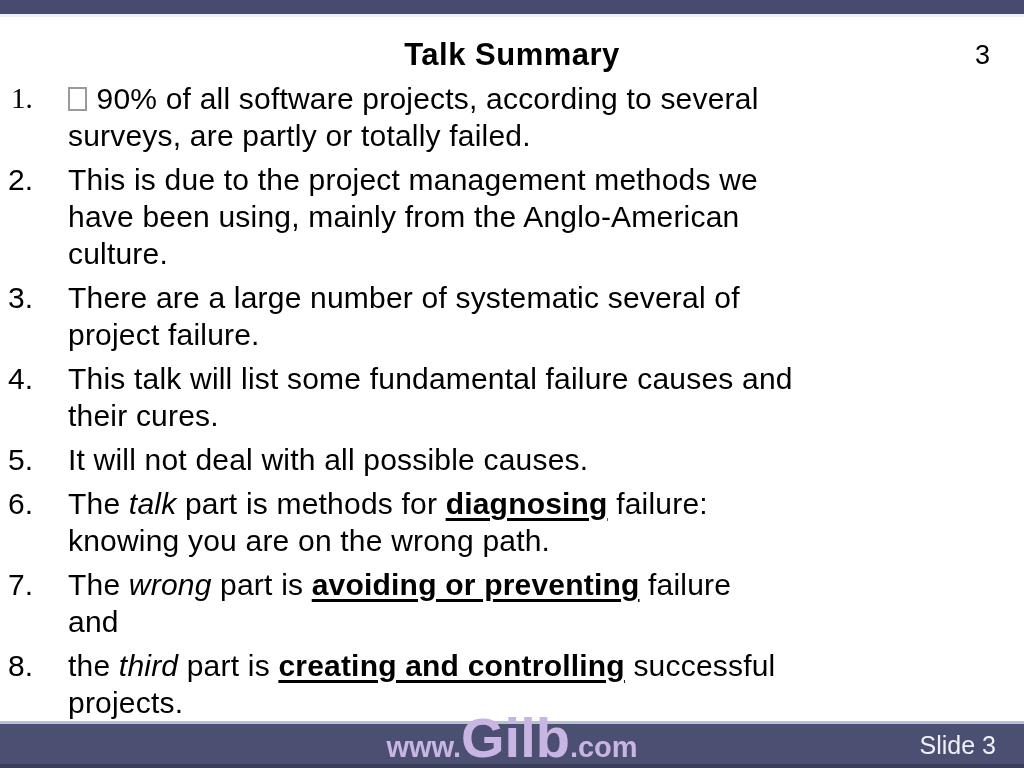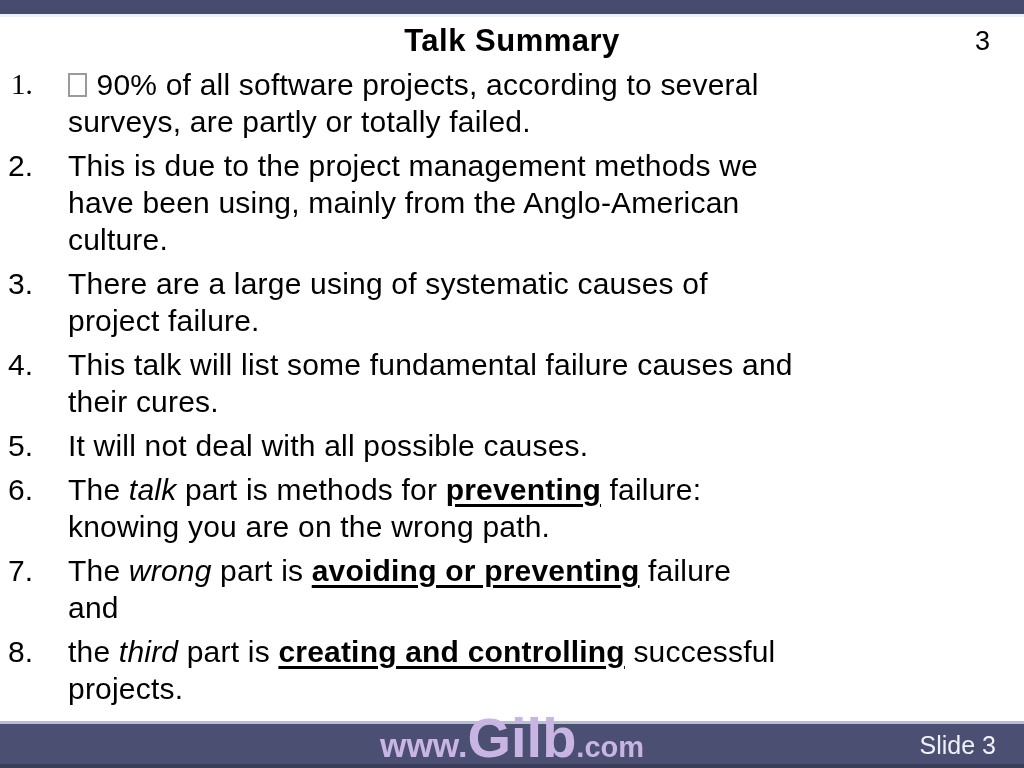--- a/index.html
+++ b/index.html
@@ -8,21 +8,21 @@
     position: relative;
     width: 1024px; height: 768px;
     background: #FFFFFF;
     font-family: "Liberation Sans", sans-serif;
     color: var(--body-text, #000);
     overflow: hidden;
   }
   .top-bar { height: 14px; background: var(--bar-bg, #474C6E); }
   .top-bar-edge { height: 3px; background: var(--top-edge, #EDF1FA); }
 
-  .title-row { position: relative; margin-top: 4px; height: 40px; }
+  .title-row { position: relative; margin-top: 18px; height: 40px; }
   .slide-title {
     text-align: center;
     font-size: 31px;
     font-weight: bold;
     line-height: 40px;
     letter-spacing: 0.5px;
   }
   .page-number {
     position: absolute;
     right: 34px; top: 0;
@@ -80,21 +80,21 @@
     background: rgba(0,0,0,0.22);
   }
   .website {
     position: absolute;
     left: 0; right: 0; bottom: 2px;
     text-align: center;
     color: var(--website-text, #C9B5E4);
     font-weight: bold;
     line-height: 1;
   }
-  .website .www  { font-size: 34px; }
+  .website .www  { font-size: 29px; }
   .website .gilb { font-size: 56px; }
   .website .com  { font-size: 29px; }
   .slide-label {
     position: absolute;
     right: 28px; bottom: 10px;
     color: var(--slide-label-text, #F0F0F8);
     font-size: 25px;
     line-height: 1;
   }
 </style>
@@ -116,35 +116,35 @@
 surveys, are partly or totally failed.</span></span>
     </div>
     <div class="list-item">
       <span class="num">2.</span>
       <span class="item-text"><span class="seg-normal">This is due to the project management methods we
 have been using, mainly from the Anglo-American
 culture.</span></span>
     </div>
     <div class="list-item">
       <span class="num">3.</span>
-      <span class="item-text"><span class="seg-normal">There are a large using of systematic causes of
+      <span class="item-text"><span class="seg-normal">There are a large number of systematic several of
 project failure.</span></span>
     </div>
     <div class="list-item">
       <span class="num">4.</span>
       <span class="item-text"><span class="seg-normal">This talk will list some fundamental failure causes and
 their cures.</span></span>
     </div>
     <div class="list-item">
       <span class="num">5.</span>
       <span class="item-text"><span class="seg-normal">It will not deal with all possible causes.</span></span>
     </div>
     <div class="list-item">
       <span class="num">6.</span>
-      <span class="item-text"><span class="seg-normal">The </span><span class="seg-italic">talk</span><span class="seg-normal"> part is methods for </span><span class="seg-bold-underline">preventing</span><span class="seg-normal"> failure:
+      <span class="item-text"><span class="seg-normal">The </span><span class="seg-italic">talk</span><span class="seg-normal"> part is methods for </span><span class="seg-bold-underline">diagnosing</span><span class="seg-normal"> failure:
 knowing you are on the wrong path.</span></span>
     </div>
     <div class="list-item">
       <span class="num">7.</span>
       <span class="item-text"><span class="seg-normal">The </span><span class="seg-italic">wrong</span><span class="seg-normal"> part is </span><span class="seg-bold-underline">avoiding or preventing</span><span class="seg-normal"> failure
 and</span></span>
     </div>
     <div class="list-item">
       <span class="num">8.</span>
       <span class="item-text"><span class="seg-normal">the </span><span class="seg-italic">third</span><span class="seg-normal"> part is </span><span class="seg-bold-underline">creating and controlling</span><span class="seg-normal"> successful

